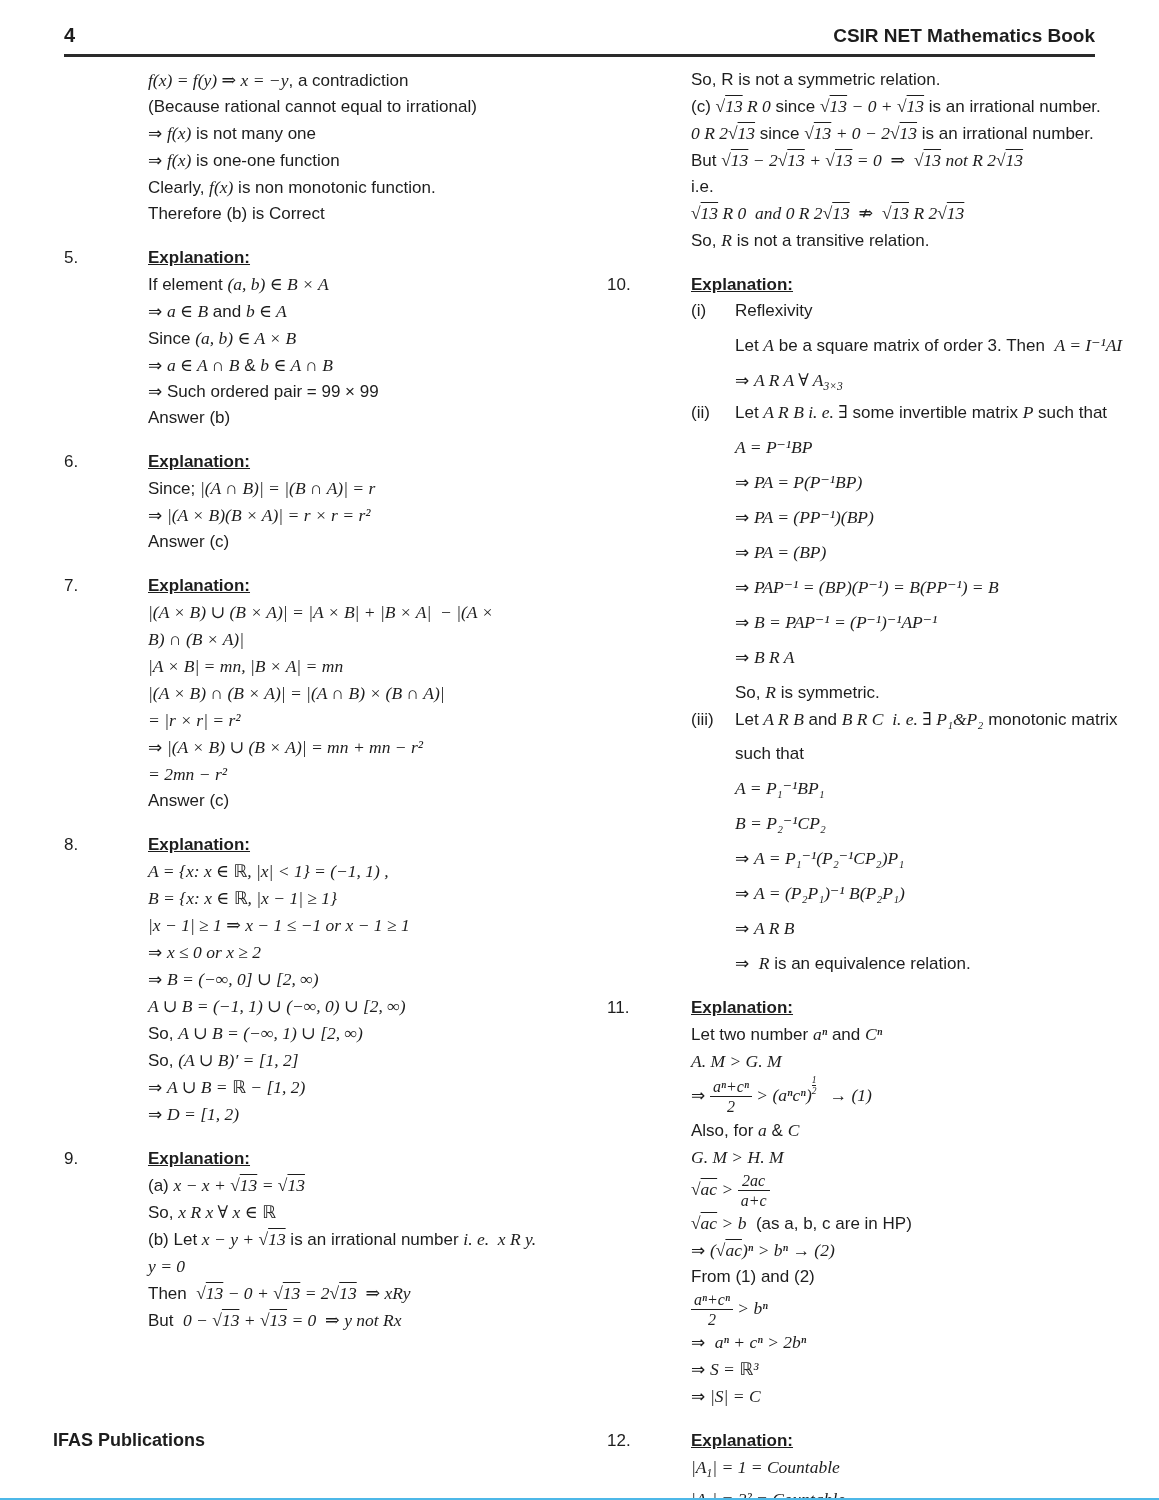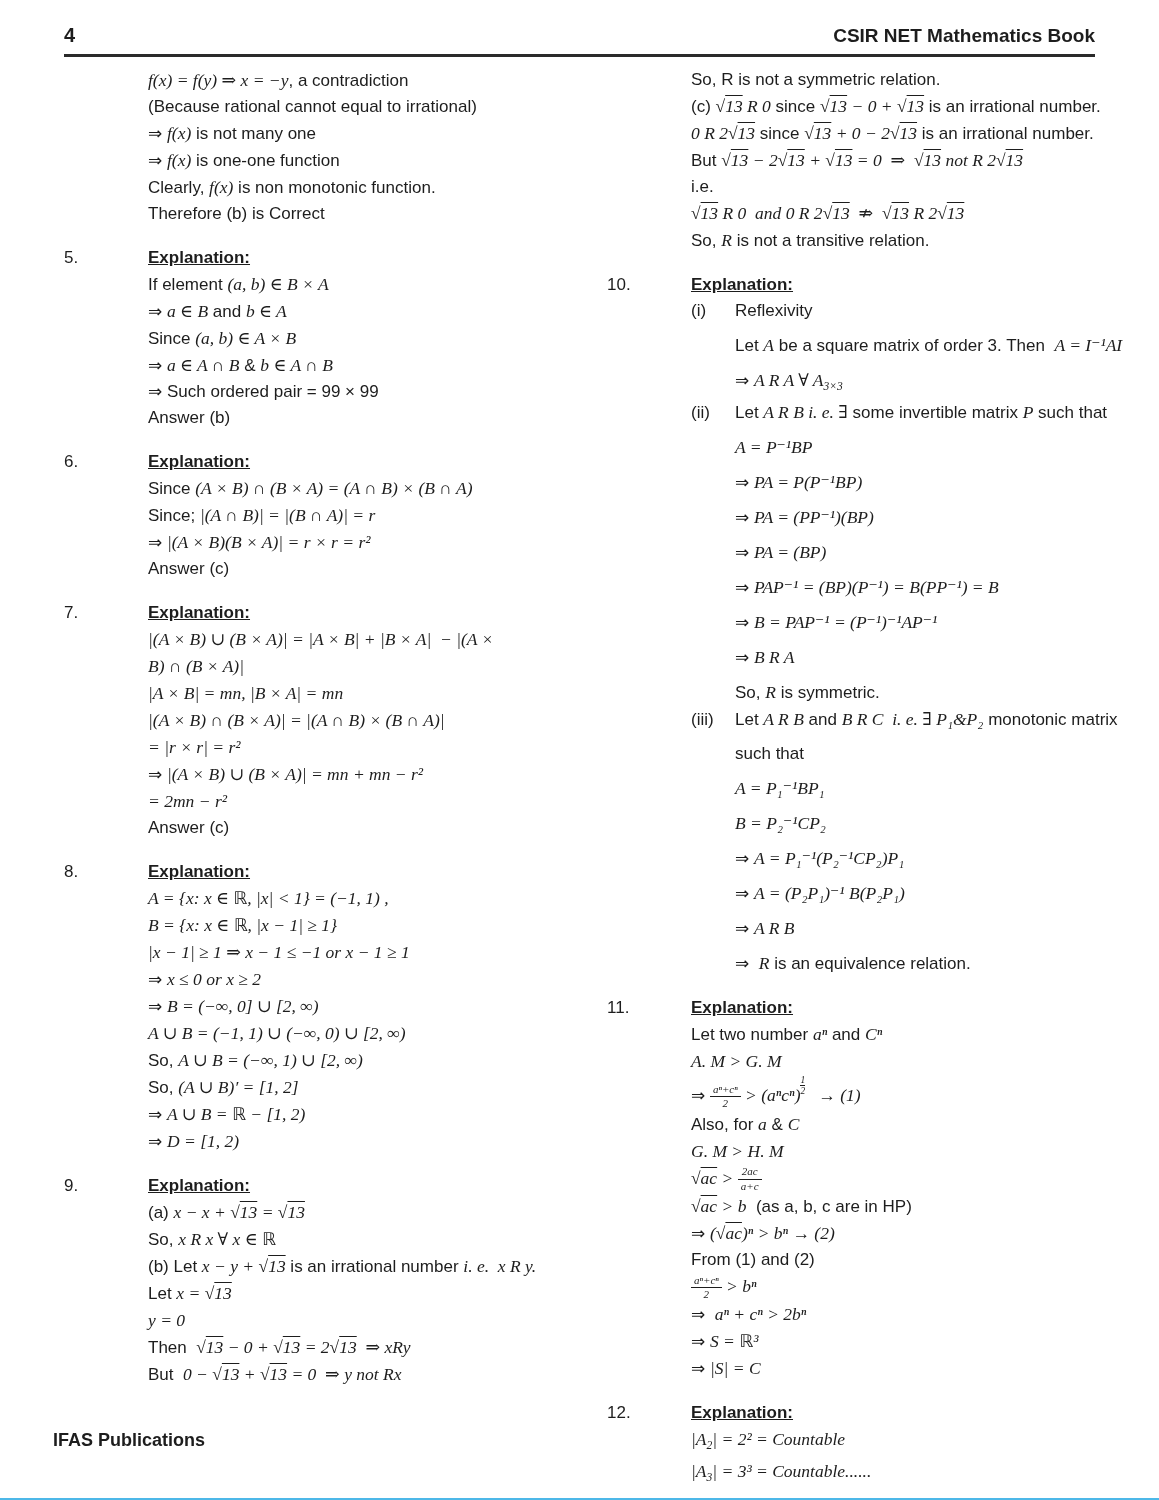--- a/index.html
+++ b/index.html
@@ -21,21 +21,21 @@
   .sec-heading{font-weight:bold;line-height:26px;text-decoration:underline;}
   .line{line-height:26px;min-height:26px;white-space:nowrap;}
   .line.ind{padding-left:44px;margin-top:8px;}
   .lab{display:inline-block;width:44px;}
   .tx{}
   .mx{font-family:"Liberation Serif","DejaVu Serif","DejaVu Sans",serif;
       font-style:italic;font-size:17.5px;}
   .ovl{text-decoration:overline;text-align:center;}
   .frac{display:inline-block;vertical-align:middle;text-align:center;
         font-family:"Liberation Serif","DejaVu Serif","DejaVu Sans",serif;
-        font-style:italic;font-size:11px;line-height:1.2;}
+        font-style:italic;font-size:16px;line-height:1.2;}
   .frac .fn{display:block;padding:0 3px;}
   .frac .fd{display:block;padding:0 3px;border-top:1px solid #1d1d1d;}
   .supf{display:inline-block;vertical-align:7px;text-align:center;
         font-family:"Liberation Serif","DejaVu Serif",serif;font-style:italic;
         font-size:9.5px;line-height:1.1;}
   .supf .fd{display:block;border-top:1px solid #1d1d1d;}
   .sp{font-family:"Liberation Serif","DejaVu Serif",serif;font-style:italic;
       font-size:11.5px;vertical-align:6px;}
   .sb{font-family:"Liberation Serif","DejaVu Serif",serif;font-style:italic;
       font-size:11.5px;vertical-align:-4px;}
@@ -72,21 +72,20 @@
             <div class="line"><span class="tx">Since </span><span class="mx">(a, b) ∈ A × B</span></div>
             <div class="line"><span class="tx">⇒ </span><span class="mx">a ∈ A ∩ B</span><span class="tx"> &amp; </span><span class="mx">b ∈ A ∩ B</span></div>
             <div class="line"><span class="tx">⇒ Such ordered pair </span><span class="tx">= 99 × 99</span></div>
             <div class="line"><span class="tx">Answer (b)</span></div>
           </div>
         </div>
         <div class="section">
           <span class="sec-num">6.</span>
           <div class="sec-body">
             <div class="sec-heading">Explanation:</div>
-            <div class="line"><span class="tx">Since </span><span class="mx">(A × B) ∩ (B × A) = (A ∩ B) × (B ∩ A)</span></div>
             <div class="line"><span class="tx">Since; </span><span class="mx">|(A ∩ B)| = |(B ∩ A)| = r</span></div>
             <div class="line"><span class="tx">⇒ </span><span class="mx">|(A × B)(B × A)| = r × r = r²</span></div>
             <div class="line"><span class="tx">Answer (c)</span></div>
           </div>
         </div>
         <div class="section">
           <span class="sec-num">7.</span>
           <div class="sec-body">
             <div class="sec-heading">Explanation:</div>
             <div class="line"><span class="mx">|(A × B) ∪ (B × A)| = |A × B| + |B × A|</span><span class="mx">&nbsp;&nbsp;− |(A ×</span></div>
@@ -115,21 +114,20 @@
             <div class="line"><span class="tx">⇒ </span><span class="mx">D = [1, 2)</span></div>
           </div>
         </div>
         <div class="section">
           <span class="sec-num">9.</span>
           <div class="sec-body">
             <div class="sec-heading">Explanation:</div>
             <div class="line"><span class="tx">(a) </span><span class="mx">x − x + </span><span class="mx">√<span class="ovl">13</span></span><span class="mx"> = </span><span class="mx">√<span class="ovl">13</span></span></div>
             <div class="line"><span class="tx">So, </span><span class="mx">x R x ∀ x ∈ ℝ</span></div>
             <div class="line"><span class="tx">(b) Let </span><span class="mx">x − y + </span><span class="mx">√<span class="ovl">13</span></span><span class="tx"> is an irrational number </span><span class="mx">i. e.&nbsp; x R y.</span></div>
-            <div class="line"><span class="tx">Let </span><span class="mx">x = </span><span class="mx">√<span class="ovl">13</span></span></div>
             <div class="line"><span class="mx">y = 0</span></div>
             <div class="line"><span class="tx">Then&nbsp; </span><span class="mx">√<span class="ovl">13</span></span><span class="mx"> − 0 + </span><span class="mx">√<span class="ovl">13</span></span><span class="mx"> = 2</span><span class="mx">√<span class="ovl">13</span></span><span class="mx">&nbsp; ⇒ xRy</span></div>
             <div class="line"><span class="tx">But&nbsp; </span><span class="mx">0 − </span><span class="mx">√<span class="ovl">13</span></span><span class="mx"> + </span><span class="mx">√<span class="ovl">13</span></span><span class="mx"> = 0&nbsp; ⇒ y not Rx</span></div>
           </div>
         </div>
       </div>
     <div class="col" id="col-right">
         <div class="section first">
           <span class="sec-num"></span>
           <div class="sec-body">
@@ -184,20 +182,21 @@
             <div class="line"><span class="frac"><span class="fn">aⁿ+cⁿ</span><span class="fd">2</span></span><span class="mx"> &gt; bⁿ</span></div>
             <div class="line"><span class="tx">⇒&nbsp; </span><span class="mx">aⁿ + cⁿ &gt; 2bⁿ</span></div>
             <div class="line"><span class="tx">⇒ </span><span class="mx">S = ℝ³</span></div>
             <div class="line"><span class="tx">⇒ </span><span class="mx">|S| = C</span></div>
           </div>
         </div>
         <div class="section">
           <span class="sec-num">12.</span>
           <div class="sec-body">
             <div class="sec-heading">Explanation:</div>
+            <div class="line"><span class="mx">|A</span><span class="sb">1</span><span class="mx">| = 1 = Countable</span></div>
             <div class="line"><span class="mx">|A</span><span class="sb">2</span><span class="mx">| = 2² = Countable</span></div>
             <div class="line"><span class="mx">|A</span><span class="sb">3</span><span class="mx">| = 3³ = Countable......</span></div>
             <div class="line"><span class="mx">|A</span><span class="sb">k</span><span class="mx">| = k</span><span class="sp">k</span><span class="mx"> = Countable</span></div>
           </div>
         </div>
       </div>
   </div>
 </div>
 
 <div class="ftr">IFAS Publications</div>

